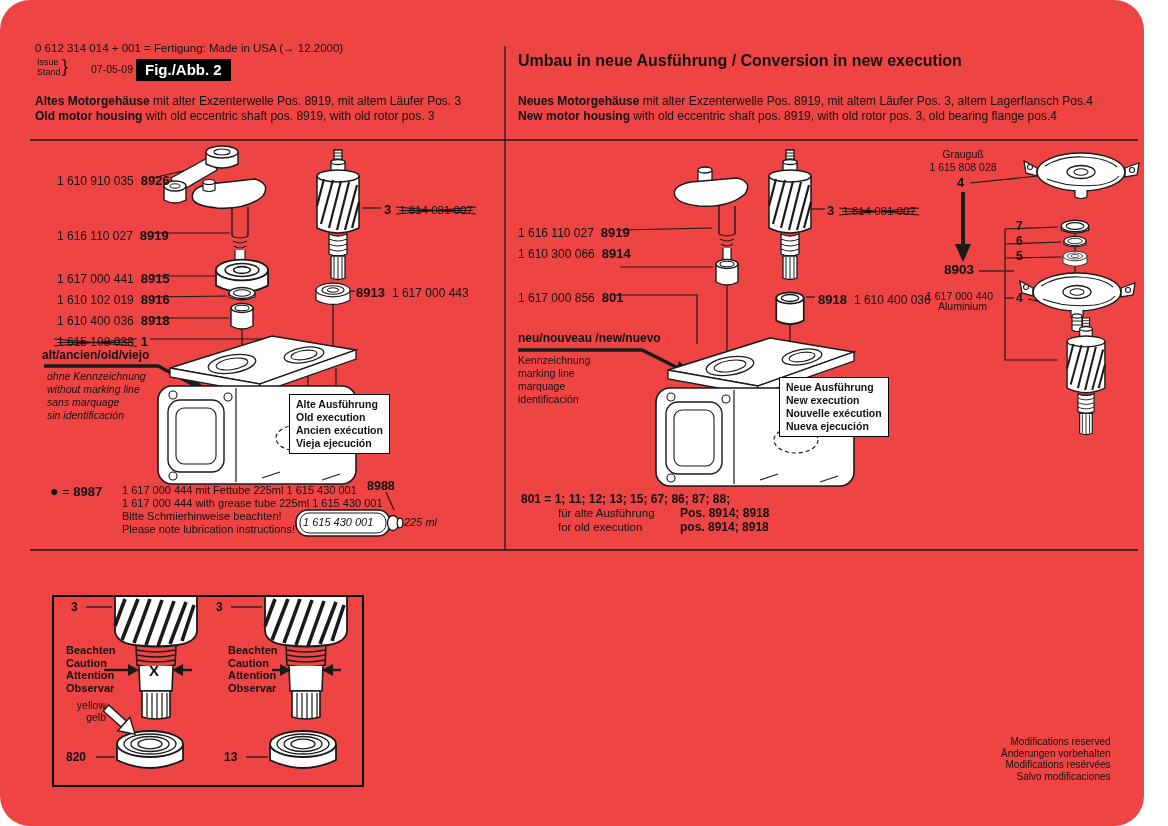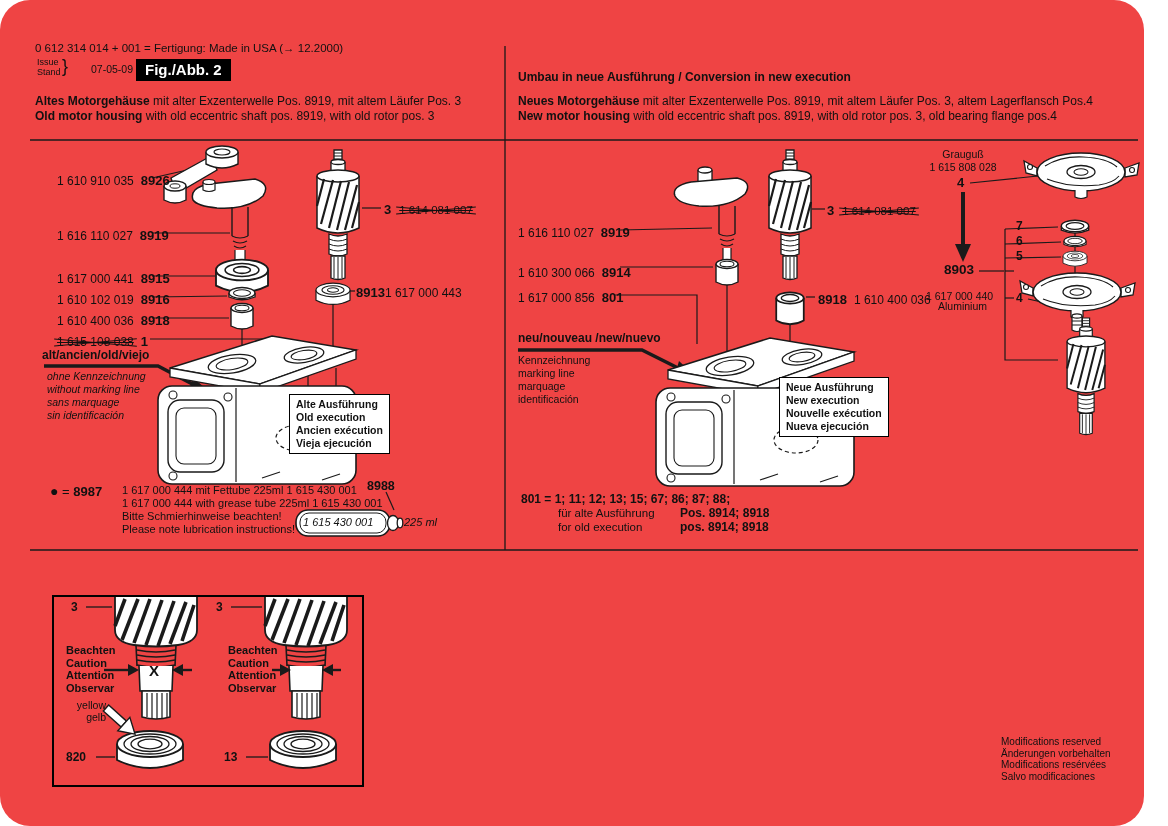--- a/index.html
+++ b/index.html
@@ -330,33 +330,33 @@
   <div class="txt" style="left:35px;top:42px;font-size:11.5px;">0 612 314 014 + 001 = Fertigung: Made in USA (→ 12.2000)</div>
   <div class="txt" style="left:37px;top:58px;font-size:9px;line-height:9.5px;">Issue</div>
   <div class="txt" style="left:37px;top:68px;font-size:9px;line-height:9.5px;">Stand</div>
   <div class="txt" style="left:62px;top:56px;font-size:18px;">}</div>
   <div class="txt" style="left:75px;top:63px;font-size:10.5px;padding-left:16px;">07-05-09</div>
   <div class="figbox" style="left:136px;top:59px;">Fig./Abb. 2</div>
 
   <div class="txt" style="left:35px;top:94px;font-size:12px;"><span class="b">Altes Motorgehäuse</span><span> mit alter Exzenterwelle Pos. 8919, mit altem Läufer Pos. 3</span></div>
   <div class="txt" style="left:35px;top:109px;font-size:12px;"><span class="b">Old motor housing</span><span> with old eccentric shaft pos. 8919, with old rotor pos. 3</span></div>
 
-  <div class="txt b" style="left:518px;top:70px;font-size:12px;text-align:center;">Umbau in neue Ausführung  / Conversion in new execution</div>
+  <div class="txt b" style="left:518px;top:52px;font-size:16px;text-align:center;">Umbau in neue Ausführung  / Conversion in new execution</div>
   <div class="txt" style="left:518px;top:94px;font-size:12px;"><span class="b">Neues Motorgehäuse</span><span> mit alter Exzenterwelle Pos. 8919, mit altem Läufer Pos. 3, altem Lagerflansch Pos.4</span></div>
   <div class="txt" style="left:518px;top:109px;font-size:12px;"><span class="b">New motor housing</span><span> with old eccentric shaft pos. 8919, with old rotor pos. 3, old bearing flange pos.4</span></div>
 
   <div class="partrow" style="left:57px;top:171px;"><span class="pn">1 610 910 035</span><span class="pos">8926</span></div>
   <div class="partrow" style="left:57px;top:226px;"><span class="pn">1 616 110 027</span><span class="pos">8919</span></div>
   <div class="partrow" style="left:57px;top:269px;"><span class="pn">1 617 000 441</span><span class="pos">8915</span></div>
   <div class="partrow" style="left:57px;top:290px;"><span class="pn">1 610 102 019</span><span class="pos">8916</span></div>
   <div class="partrow" style="left:57px;top:311px;"><span class="pn">1 610 400 036</span><span class="pos">8918</span></div>
   <div class="partrow" style="left:57px;top:332px;"><span class="pn struck">1 615 108 038</span><span class="pos">1</span></div>
 
   <div class="partrow" style="left:384px;top:200px;"><span class="pos" style="margin-left:0;">3</span><span class="pn struck" style="margin-left:8px;font-size:11.5px;">1 614 081 007</span></div>
-  <div class="partrow" style="left:356px;top:283px;"><span class="pos" style="margin-left:0;">8913</span><span class="pn" style="">1 617 000 443</span></div>
+  <div class="partrow" style="left:356px;top:283px;"><span class="pos" style="margin-left:0;">8913</span><span class="pn" style="margin-left:7px;">1 617 000 443</span></div>
 
   <div class="txt b" style="left:42px;top:348px;font-size:12px;">alt/ancien/old/viejo</div>
   <div class="txt small notelines" style="left:47px;top:370px;font-style:italic;">
     <div>ohne Kennzeichnung</div>
     <div>without marking line</div>
     <div>sans marquage</div>
     <div>sin identificación</div>
   </div>
   <div class="execbox" style="left:289px;top:394px;">
     <div>Alte Ausführung</div>
@@ -370,21 +370,21 @@
     <div>1 617 000 444 mit Fettube 225ml 1 615 430 001</div>
     <div>1 617 000 444 with grease tube 225ml 1 615 430 001</div>
     <div>Bitte Schmierhinweise beachten!</div>
     <div>Please note lubrication instructions!</div>
   </div>
   <div class="txt b" style="left:367px;top:479px;font-size:12.5px;">8988</div>
   <div class="txt it" style="left:303px;top:516px;font-size:11px;">1 615 430 001</div>
   <div class="txt it" style="left:404px;top:516px;font-size:11px;">225 ml</div>
 
   <div class="partrow" style="left:518px;top:223px;"><span class="pn">1 616 110 027</span><span class="pos">8919</span></div>
-  <div class="partrow" style="left:518px;top:263px;"><span class="pn">1 610 300 066</span><span class="pos">8914</span></div>
+  <div class="partrow" style="left:518px;top:244px;"><span class="pn">1 610 300 066</span><span class="pos">8914</span></div>
   <div class="partrow" style="left:518px;top:288px;"><span class="pn">1 617 000 856</span><span class="pos">801</span></div>
   <div class="partrow" style="left:818px;top:290px;"><span class="pos" style="margin-left:0;">8918</span><span class="pn" style="margin-left:7px;">1 610 400 036</span></div>
   <div class="partrow" style="left:827px;top:201px;"><span class="pos" style="margin-left:0;">3</span><span class="pn struck" style="margin-left:8px;font-size:11.5px;">1 614 081 007</span></div>
 
   <div class="txt small" style="left:908px;top:148px;width:110px;text-align:center;">Grauguß</div>
   <div class="txt small" style="left:908px;top:161px;width:110px;text-align:center;">1 615 808 028</div>
   <div class="txt b" style="left:957px;top:175px;font-size:13px;">4</div>
   <div class="txt b" style="left:1016px;top:219px;font-size:12px;">7</div>
   <div class="txt b" style="left:1016px;top:234px;font-size:12px;">6</div>
   <div class="txt b" style="left:1016px;top:249px;font-size:12px;">5</div>
@@ -427,20 +427,20 @@
     <div>Observar</div>
   </div>
   <div class="txt b" style="left:149px;top:662px;font-size:15px;">X</div>
   <div class="txt small" style="left:60px;top:699px;width:46px;text-align:right;line-height:12px;">
     <div>yellow</div>
     <div>gelb</div>
   </div>
   <div class="txt b" style="left:66px;top:750px;font-size:12px;">820</div>
   <div class="txt b" style="left:224px;top:750px;font-size:12px;">13</div>
 
-  <div class="txt" style="left:1001px;top:736px;font-size:10px;line-height:11.5px;">
+  <div class="txt" style="left:1001px;top:736px;font-size:10px;line-height:11.5px;text-align:right;">
     <div>Modifications reserved</div>
     <div>Änderungen vorbehalten</div>
     <div>Modifications resérvées</div>
     <div>Salvo modificaciones</div>
   </div>
 
 </div>
 
 </body></html>

